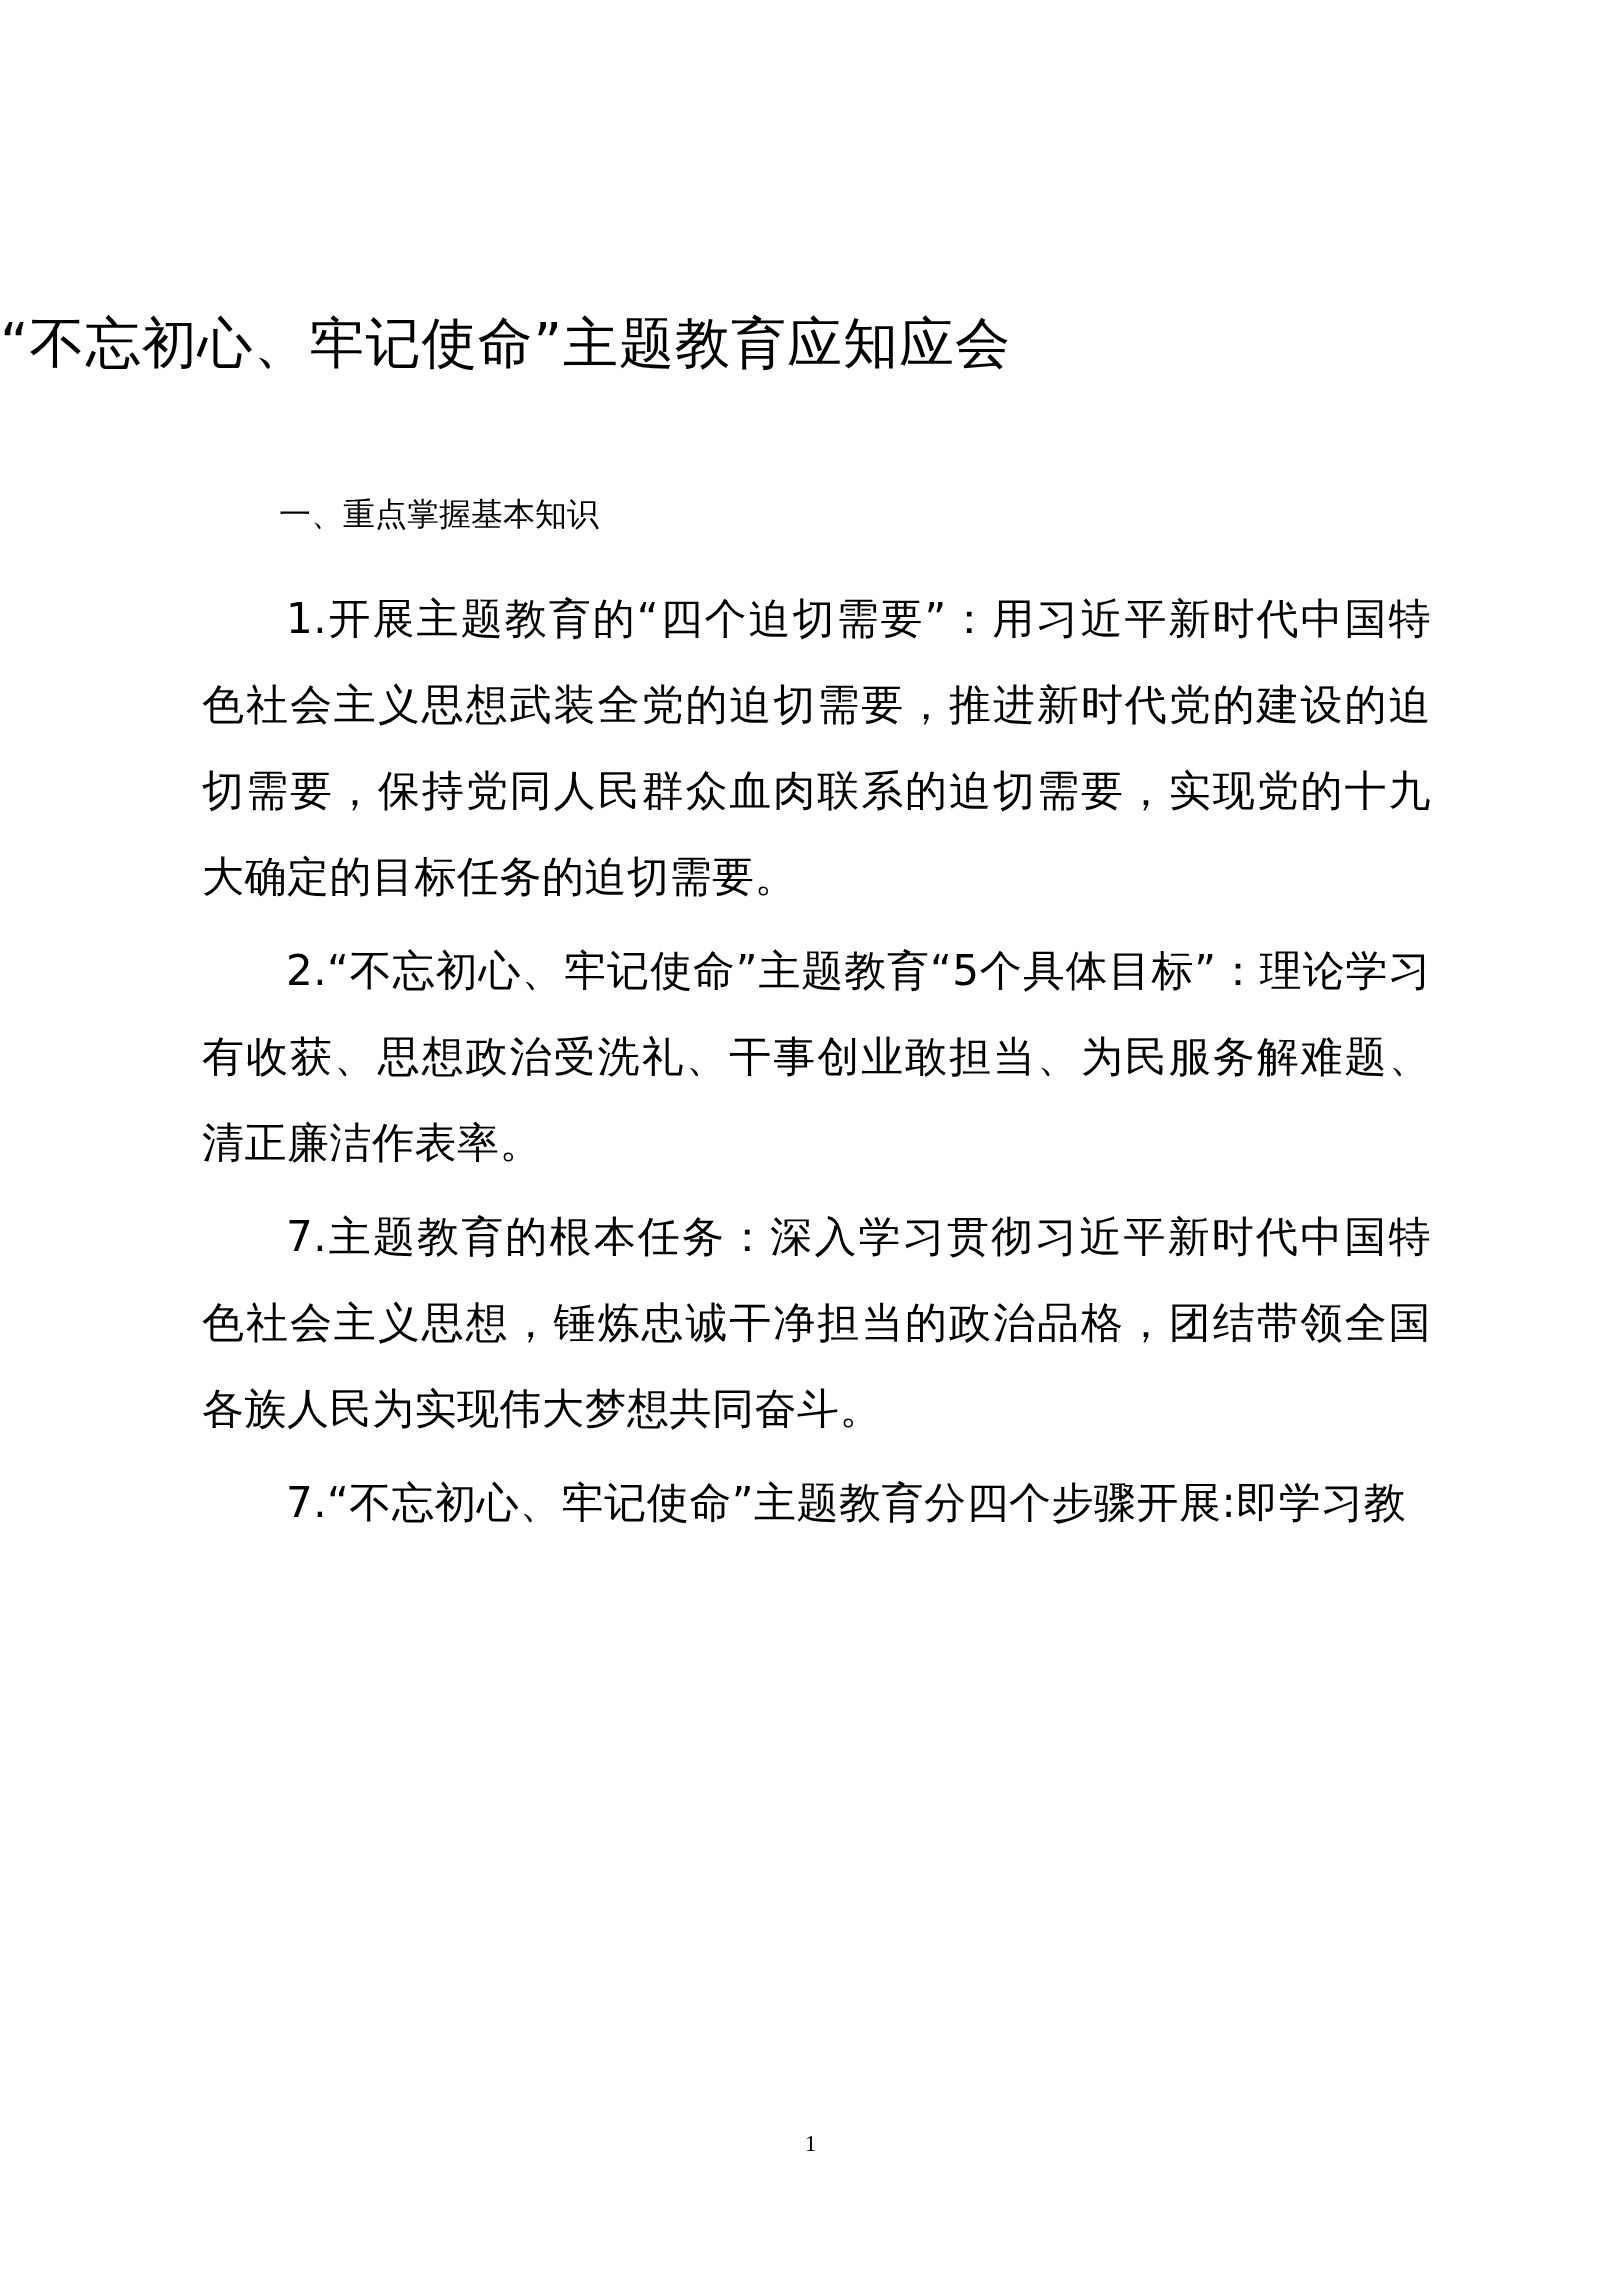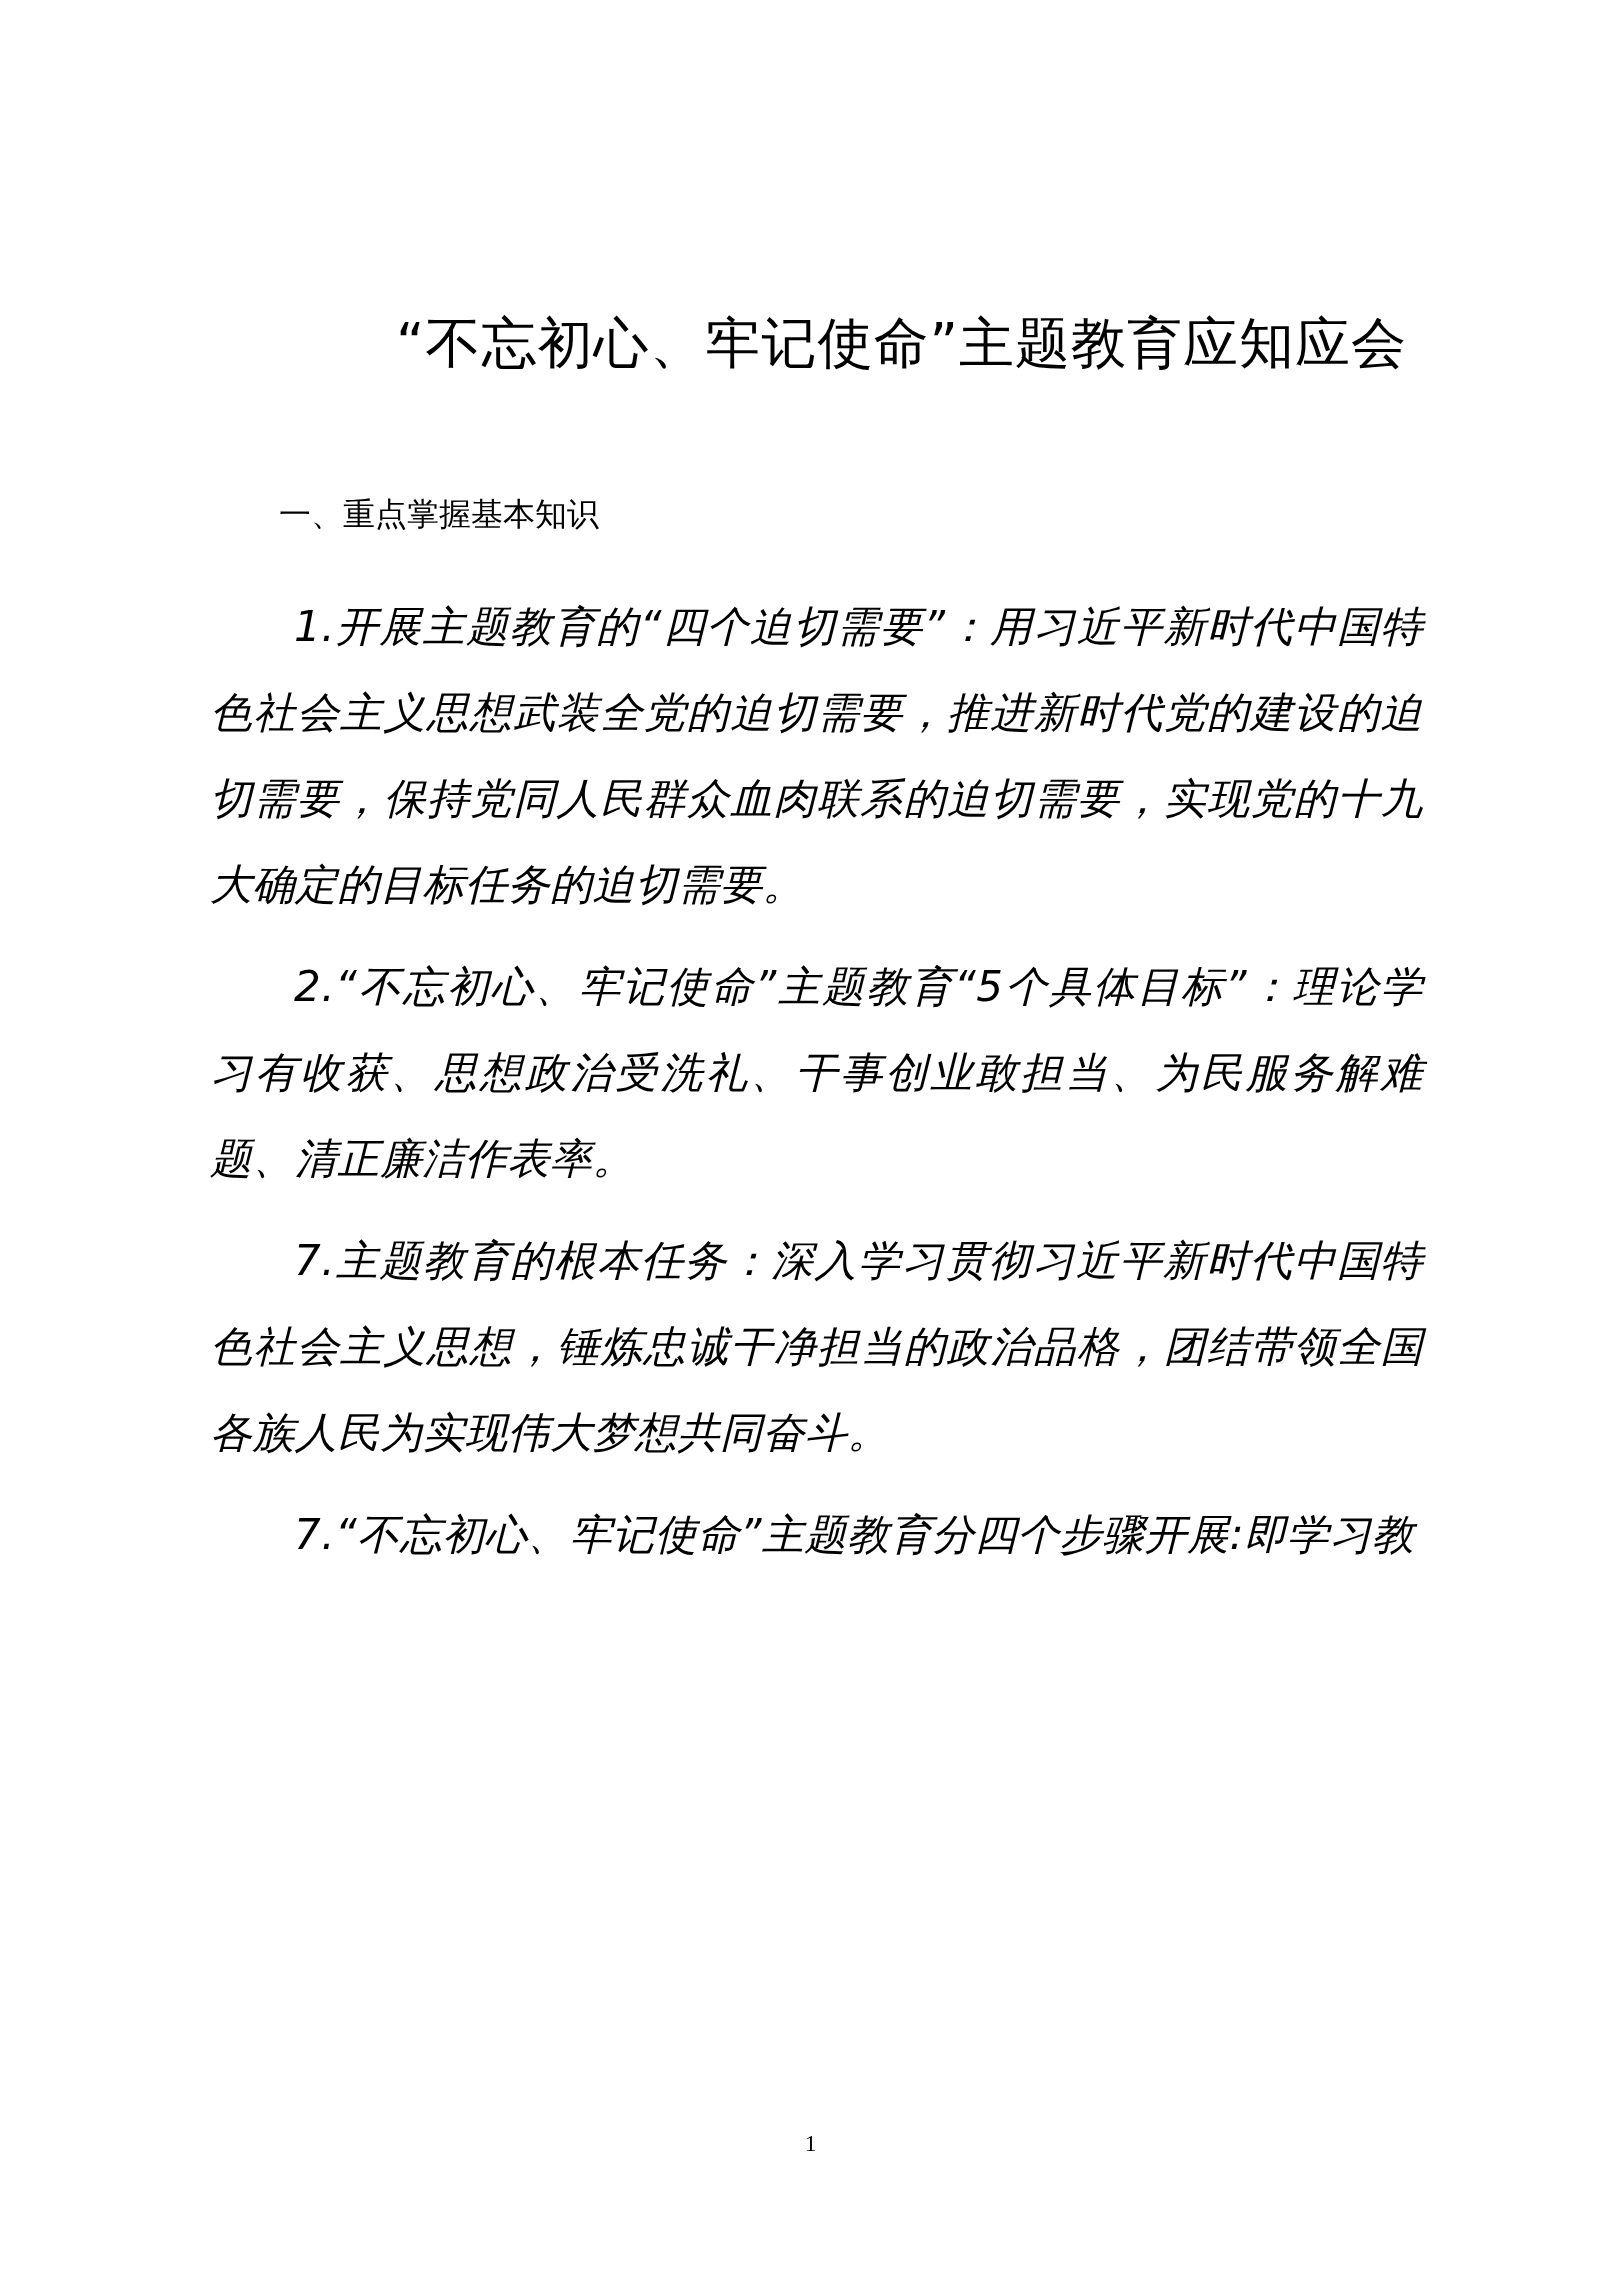--- a/index.html
+++ b/index.html
@@ -20,21 +20,21 @@
       left: 0; top: 0;
       width: 1621px;
       height: 2293px;
       background: #ffffff;
     }
     .title {
       position: absolute;
       left: 0;
       width: 1407px;
       top: 304px;
-      text-align: right;
+      text-align: left;
       font-size: 55px;
       line-height: 78px;
       letter-spacing: 1px;
       white-space: nowrap;
     }
     .body-text {
       position: absolute;
       left: 194px;
       width: 1245px;
       font-size: 42px;
@@ -44,25 +44,24 @@
     }
     .section-heading {
       position: absolute;
       left: 279px;
       top: 480px;
       font-size: 32px;
       line-height: 69px;
       white-space: nowrap;
     }
     .para {
-      margin: 16px;
+      margin: 8px;
       text-indent: 84px;
       text-align: justify;
       text-align-last: left;
-      font-style: italic;
     }
     .page-number {
       position: absolute;
       left: 0;
       width: 1621px;
       top: 2129px;
       text-align: center;
       font-family: "Liberation Serif", serif;
       font-size: 23.5px;
       line-height: 29px;

